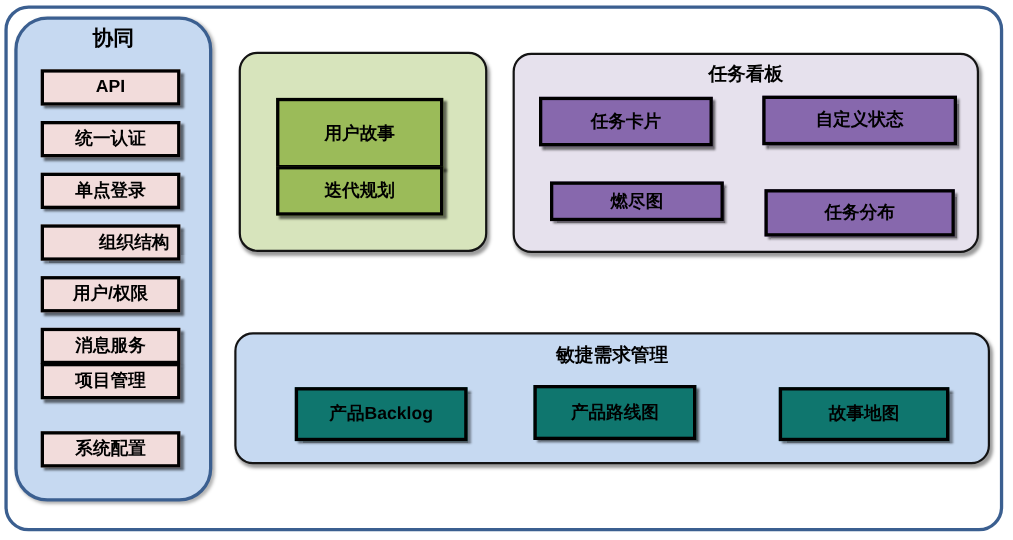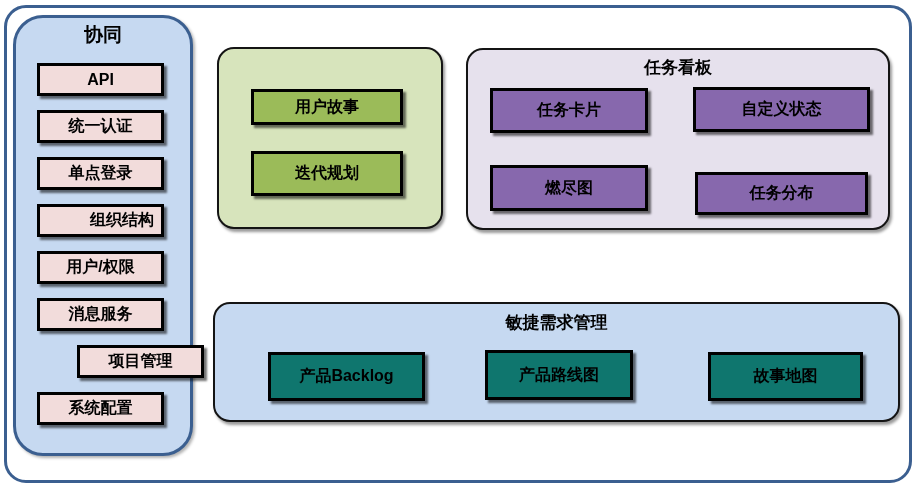--- a/index.html
+++ b/index.html
@@ -40,49 +40,49 @@
     font-weight:bold;font-size:16px;color:#000;text-align:center;
     box-shadow:3px 3px 2px rgba(0,0,0,0.55);
   }
   .pink{background:#f2dcdb;}
   .green{background:#9bbb59;}
   .purple{background:#8768ad;}
   .blue{background:#0f766e;}
   
   .sb{left:37px;width:127px;height:33px;}
   .sb0{top:63px;}  .sb1{top:110px;} .sb2{top:157px;} .sb3{top:204px;padding-left:43px;}
-  .sb4{top:251px;} .sb5{top:298px;} .sb6{top:345px;margin-left:40px;} .sb7{top:392px;}
+  .sb4{top:251px;} .sb5{top:298px;} .sb6{top:330px;} .sb7{top:392px;}
 </style>
 </head>
 <body>
 
 <div class="canvas">
 
   <div class="outer-frame"></div>
 
   <div class="sidebar"></div>
   <div class="sidebar-title">协同</div>
   <div class="box pink sb sb0">API</div>
   <div class="box pink sb sb1">统一认证</div>
   <div class="box pink sb sb2">单点登录</div>
   <div class="box pink sb sb3">组织结构</div>
   <div class="box pink sb sb4">用户/权限</div>
   <div class="box pink sb sb5">消息服务</div>
   <div class="box pink sb sb6">项目管理</div>
   <div class="box pink sb sb7">系统配置</div>
 
   <div class="container c-green"></div>
-  <div class="box green" style="left:251px;top:89px;width:152px;height:36px;">用户故事</div>
+  <div class="box green" style="left:251px;top:89px;width:152px;height:64px;">用户故事</div>
   <div class="box green" style="left:251px;top:151px;width:152px;height:45px;">迭代规划</div>
 
   <div class="container c-purple"></div>
   <div class="container-title t-purple">任务看板</div>
   <div class="box purple" style="left:490px;top:88px;width:158px;height:45px;">任务卡片</div>
   <div class="box purple" style="left:693px;top:87px;width:177px;height:45px;">自定义状态</div>
-  <div class="box purple" style="left:490px;top:165px;width:158px;height:46px;">燃尽图</div>
+  <div class="box purple" style="left:500px;top:165px;width:158px;height:36px;">燃尽图</div>
   <div class="box purple" style="left:695px;top:172px;width:173px;height:43px;">任务分布</div>
 
   <div class="container c-blue"></div>
   <div class="container-title t-blue">敏捷需求管理</div>
   <div class="box blue" style="left:268px;top:352px;width:157px;height:49px;">产品Backlog</div>
   <div class="box blue" style="left:485px;top:350px;width:148px;height:50px;">产品路线图</div>
   <div class="box blue" style="left:708px;top:352px;width:155px;height:49px;">故事地图</div>
 
 </div>
 

